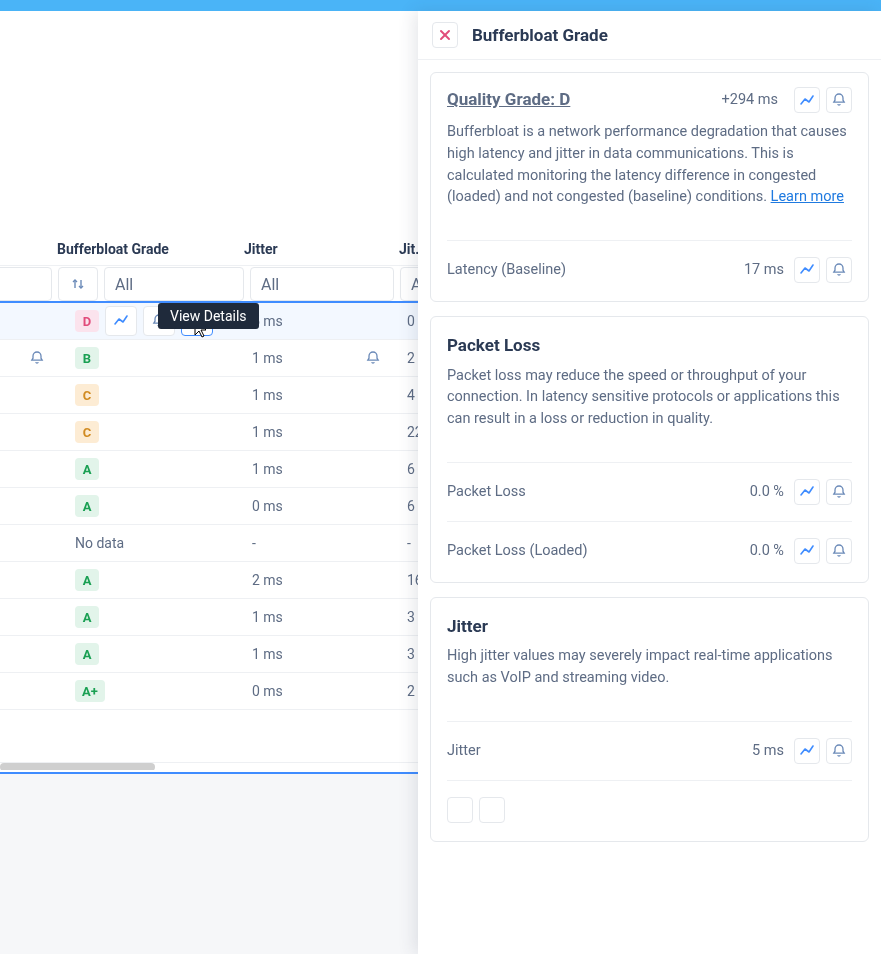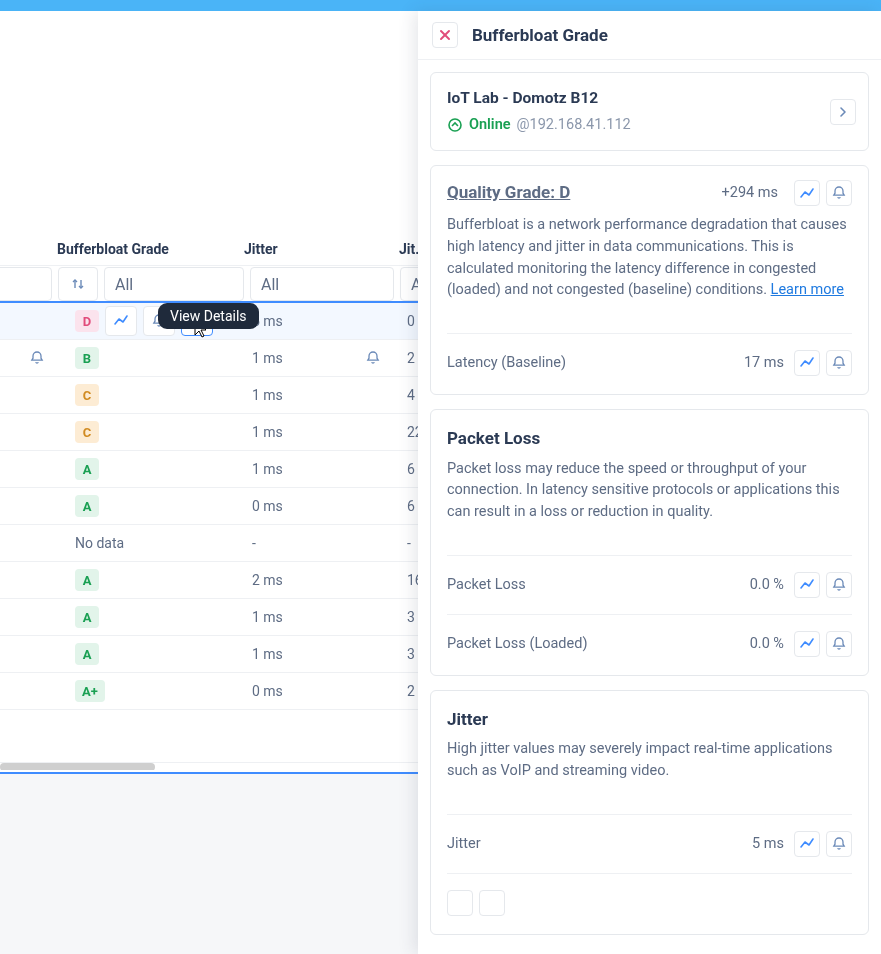--- a/index.html
+++ b/index.html
@@ -119,21 +119,21 @@
     background:#fff;
   }
   .iconbtn.active{border-color:var(--blue);}
   svg{display:block;}
 
   
   .tooltip{
     position:absolute;
     top:-12px;left:193px;
     background:#1f2a3b;color:#fff;
-    font-size:14px;padding:5px 12px;border-radius:9px;
+    font-size:14px;padding:5px 12px;border-radius:3px;
     white-space:nowrap;
     z-index:5;
   }
 
   
   .panel{
     position:absolute;right:0;top:0;width:var(--panel-w);bottom:0;
     background:#fff;
     box-shadow:-4px 0 16px rgba(50,60,80,0.12);
     display:flex;flex-direction:column;
@@ -405,35 +405,20 @@
       <div class="closebtn">
         <svg width="16" height="16">
             <use href="#i-close"></use>
           </svg>
       </div>
       <div class="panel-title">Bufferbloat Grade</div>
     </div>
 
     <div class="panel-body">
 
-      <div class="card" style="position:relative">
-        <div class="sitename">IoT Lab - Domotz B12</div>
-        <div class="status-line">
-          <svg width="16" height="16">
-              <use href="#i-up"></use>
-            </svg>
-          <span class="online">Online</span>
-          <span class="ip">@192.168.41.112</span>
-        </div>
-        <div class="chev" style="position:absolute;right:12px;top:50%;transform:translateY(-50%);">
-          <svg width="16" height="16">
-              <use href="#i-chev-r"></use>
-            </svg>
-        </div>
-      </div>
 
       <div class="card">
         <div class="head">
           <h3>Quality Grade: D</h3>
           <div style="display:flex;align-items:center;">
             <span class="delta">+294 ms</span>
             <div class="btns">
               <div class="iconbtn">
                   <svg width="16" height="14">
                     <use href="#i-chart"></use>

